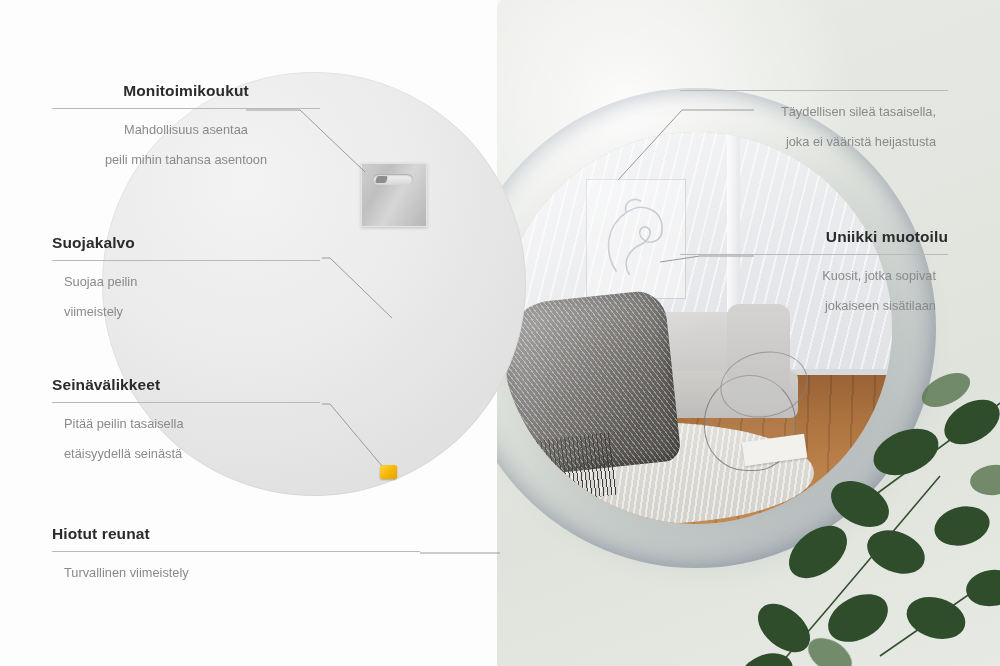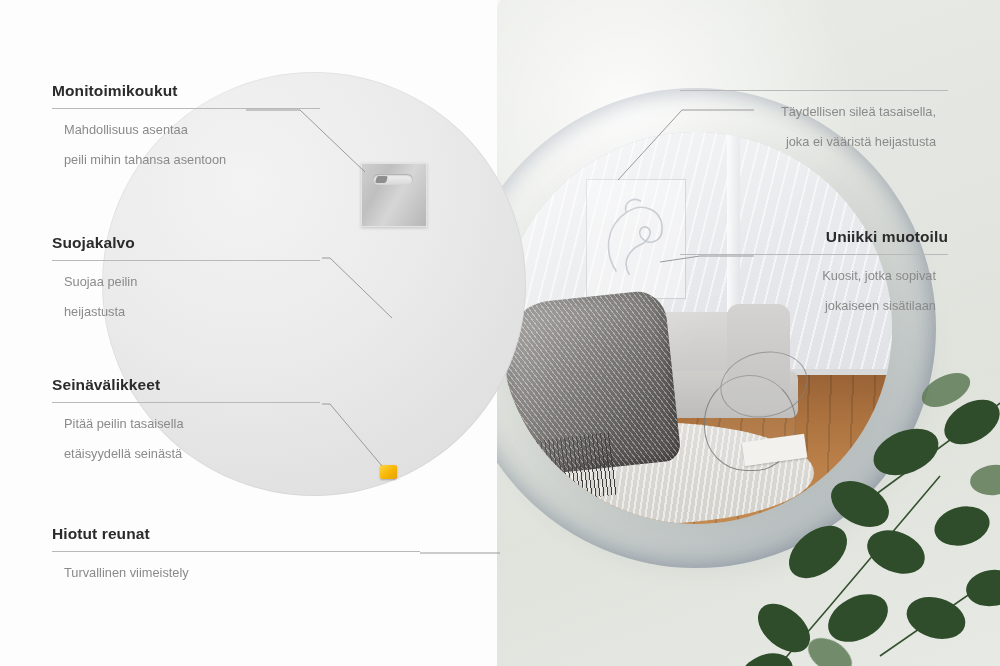--- a/index.html
+++ b/index.html
@@ -145,21 +145,21 @@
   .callout h3{
     margin:0;font-size:15.5px;font-weight:bold;color:#2b2b2b;letter-spacing:.1px;
     line-height:18px;
   }
   .callout .rule{height:1px;background:#b9b9b9;margin:8px 0 9px 0;}
   .callout p{
     margin:12px;font-size:12.8px;line-height:18px;color:#8a8a8a;font-weight:normal;
   }
   .left-callout{left:52px;width:268px;text-align:left;}
   .right-callout{right:52px;width:268px;text-align:right;}
-  .c1{top:82px;} .c2{top:234px;} .c3{top:376px;} .c4{top:525px;}
+  .c1{top:82px;text-align:center;} .c2{top:234px;} .c3{top:376px;} .c4{top:525px;}
   .r1{top:82px;} .r2{top:228px;}
   .c4 .rule{width:368px;}
 </style>
 </head>
 <body>
 
 <div id="stage">
 
   <div class="photo-half">
     <div class="wallglow"></div>
@@ -240,21 +240,21 @@
     <h3>Monitoimikoukut</h3>
     <div class="rule"></div>
     <p>Mahdollisuus asentaa</p>
     <p>peili mihin tahansa asentoon</p>
   </div>
 
   <div class="callout left-callout c2">
     <h3>Suojakalvo</h3>
     <div class="rule"></div>
     <p>Suojaa peilin</p>
-    <p>heijastusta</p>
+    <p>viimeistely</p>
   </div>
 
   <div class="callout left-callout c3">
     <h3>Seinävälikkeet</h3>
     <div class="rule"></div>
     <p>Pitää peilin tasaisella</p>
     <p>etäisyydellä seinästä</p>
   </div>
 
   <div class="callout left-callout c4">

